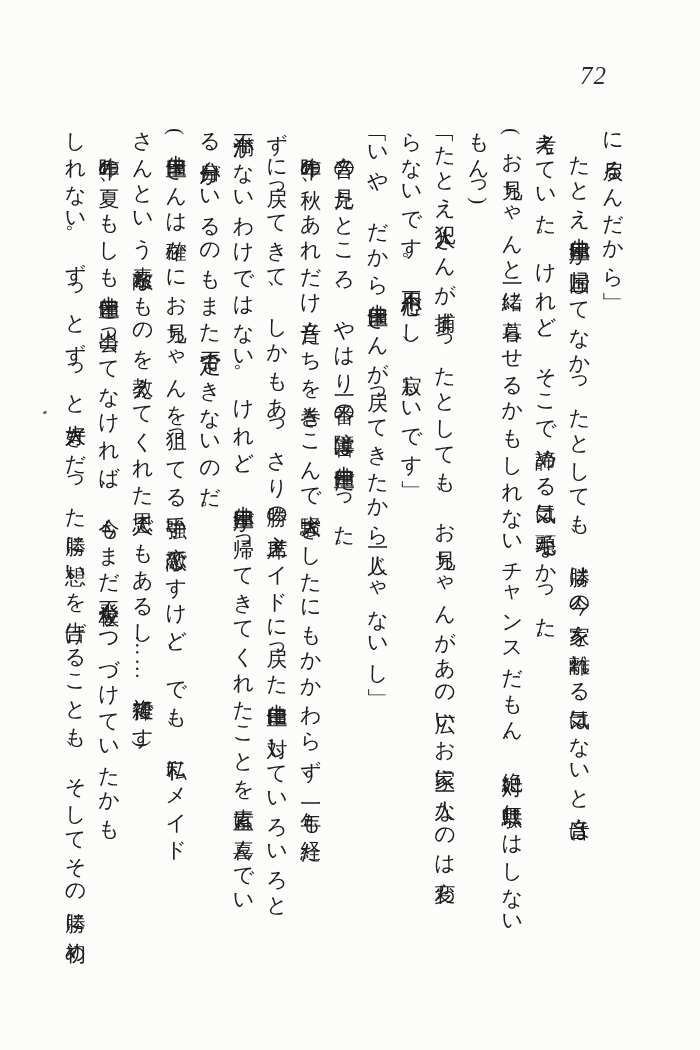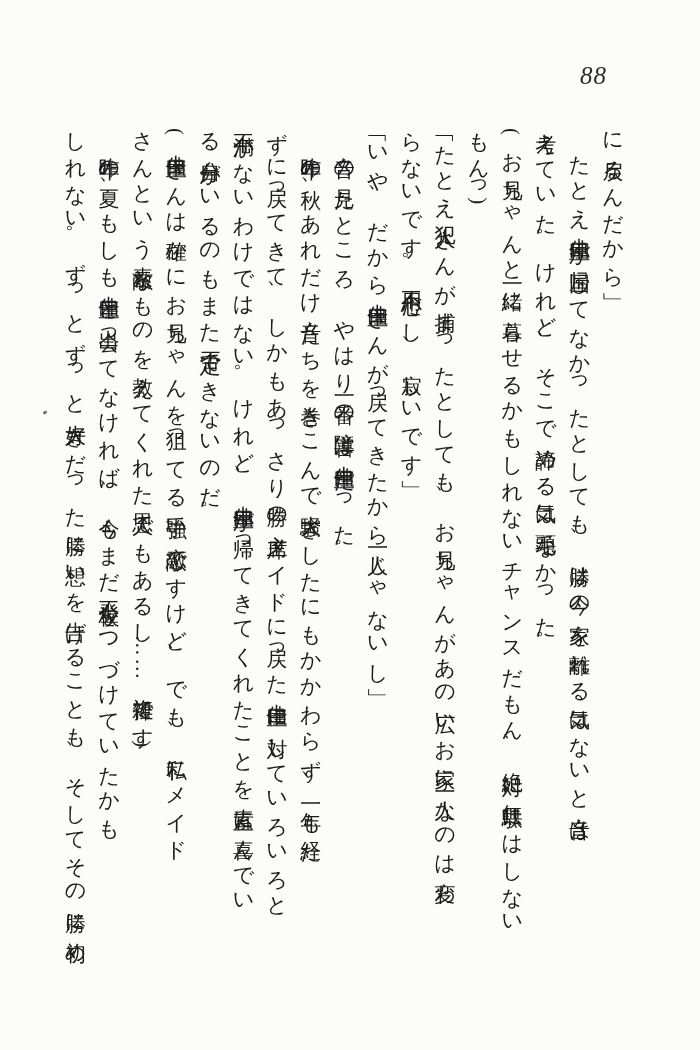--- a/index.html
+++ b/index.html
@@ -53,21 +53,21 @@
     background: #6b6b6b;
     border-radius: 50% 40% 60% 50%;
     transform: rotate(-20deg);
   }
 </style>
 </head>
 <body>
 
 <div class="page">
 
-  <div class="page-number">88</div>
+  <div class="page-number">72</div>
 
   <div class="text-block">
     <div class="line" data-indent="none">に戻るんだから」</div>
     <div class="line" data-indent="full">たとえ由佳里が帰国してなかったとしても、勝は今の家を離れる気はないと音々は</div>
     <div class="line" data-indent="none">考えていた。けれど、そこで諦める気は毛頭なかった。</div>
     <div class="line" data-indent="half">(お兄ちゃんと一緒に暮らせるかもしれないチャンスだもん、絶対に無駄にはしない</div>
     <div class="line" data-indent="none">もんっ)</div>
     <div class="line" data-indent="half">「たとえ犯人さんが捕まったとしても、お兄ちゃんがあの広いお家に一人なのは変わ</div>
     <div class="line" data-indent="none">らないです。不用心だし、寂しいです」</div>
     <div class="line" data-indent="half">「いや、だから由佳里さんが戻ってきたから一人じゃないし」</div>

